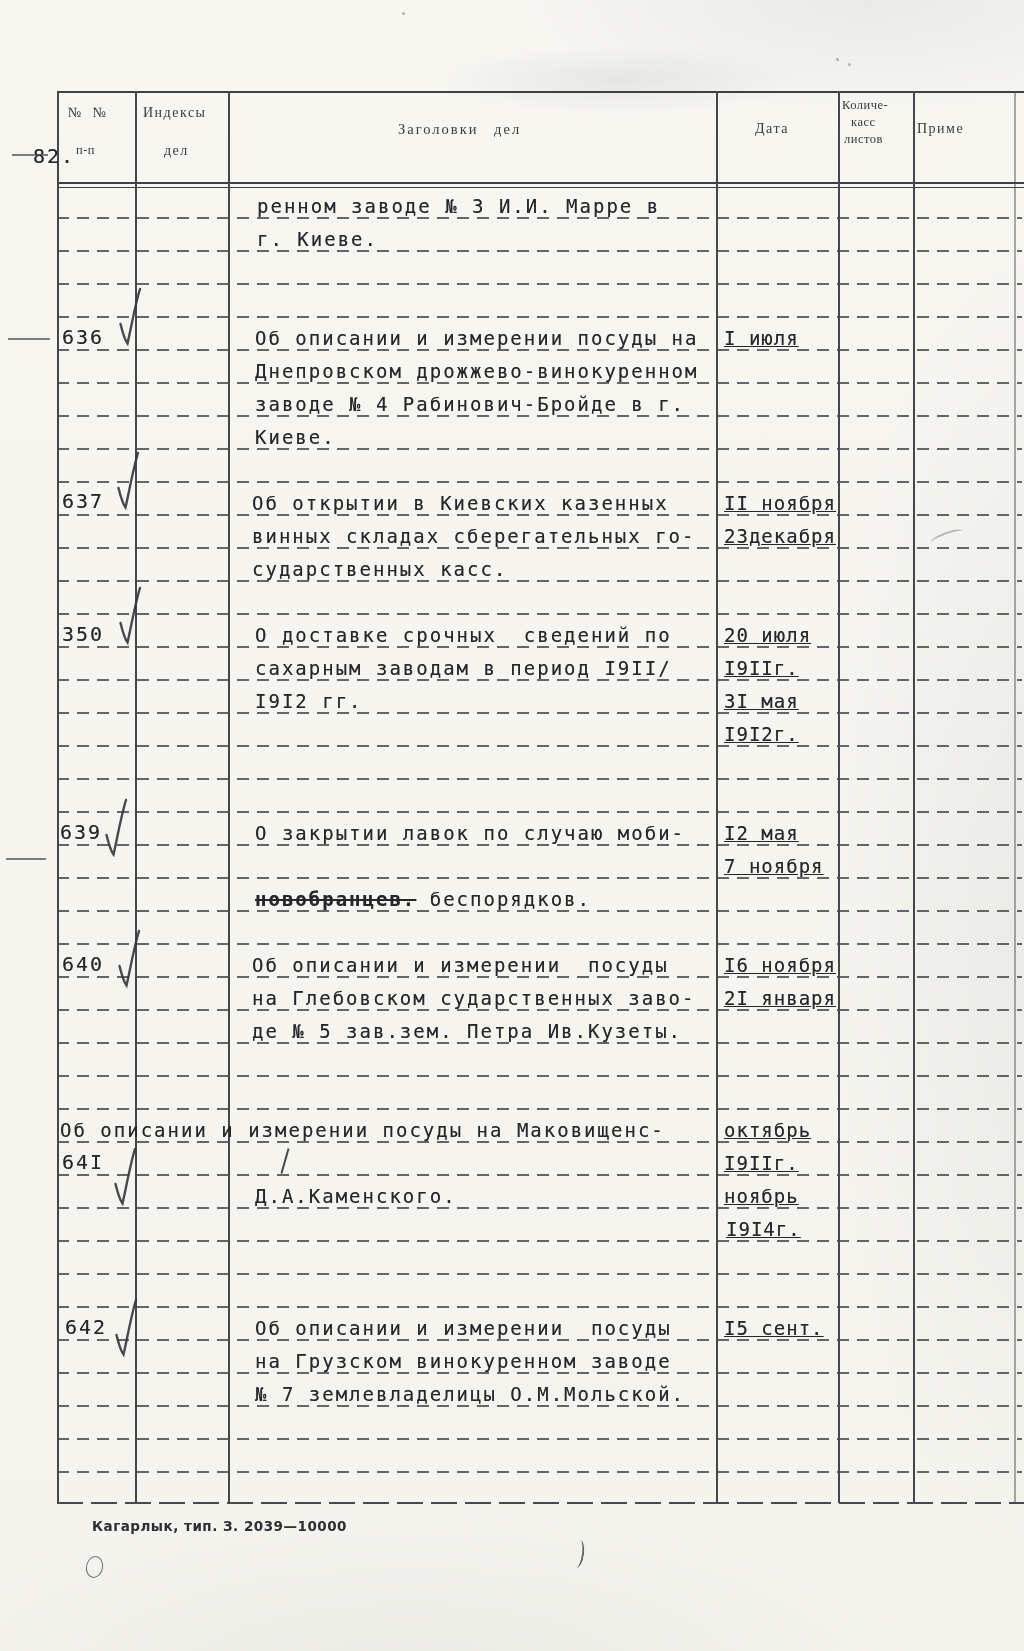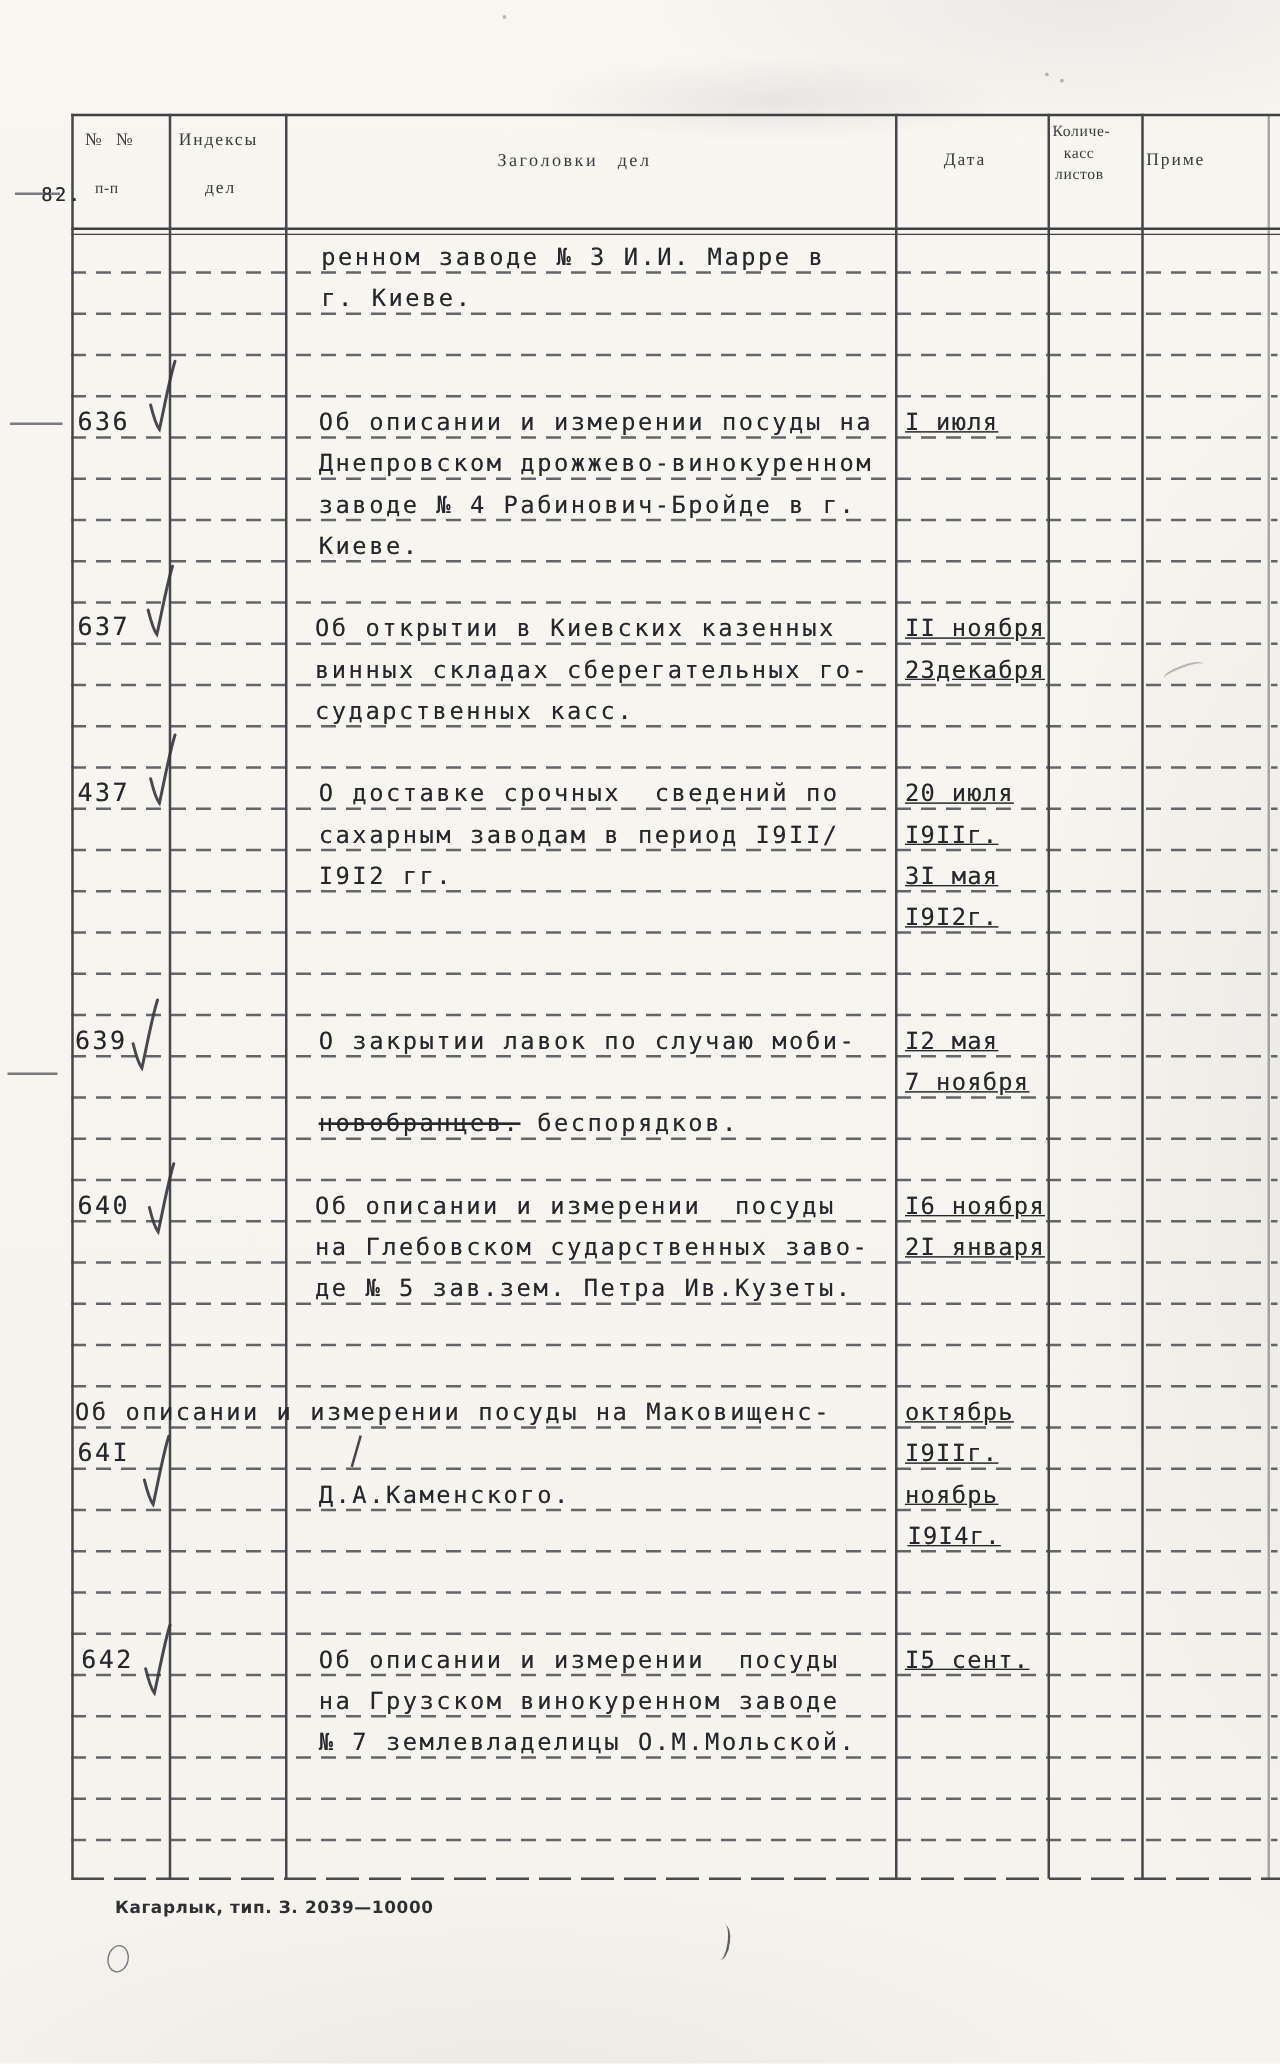--- a/index.html
+++ b/index.html
@@ -24,23 +24,23 @@
   .bottom-border {
     position:absolute; left:57px; right:0; height:2px;
     background-image: repeating-linear-gradient(90deg, rgba(55,55,60,0.9) 0 26px, transparent 26px 34px);
   }
   .tw {
     position:absolute; font-family:"DejaVu Sans Mono", monospace;
     font-size:19px; line-height:24px; letter-spacing:2px; color:#26262c;
     white-space:pre; text-shadow:0 0 0.5px rgba(20,20,25,0.45);
   }
   .num { font-size:20px; }
-  .pageno { font-size:15px; }
+  .pageno { font-size:20px; }
   .date { letter-spacing:1px;text-decoration:underline; }
-  .strike { text-decoration:line-through; text-decoration-thickness:2px; }
+  .strike { text-decoration:line-through; text-decoration-thickness:2px;font-weight:bold; }
   .hdr {
     position:absolute; font-family:"Liberation Serif", "DejaVu Serif", serif;
     font-size:14px; color:#3a3a3f; letter-spacing:1.5px; white-space:pre;
   }
   .hdr-small { font-size:12.5px; letter-spacing:0.5px; }
   .hdr-wide { font-size:14.5px; word-spacing:10px; letter-spacing:2px; }
   .check { position:absolute; }
   .footer {
     position:absolute; font-family:"DejaVu Sans", sans-serif; font-weight:bold;
     font-size:13.5px; color:#2e2e33; letter-spacing:0.5px; white-space:pre;
@@ -149,21 +149,21 @@
   <div class="tw num" style="left:62px; top:489px">637</div>
   <svg class="check" style="left:115px; top:450px" width="26" height="62" viewBox="0 0 26 62">
     <path d="M3.5 38 C5.5 46 8.5 55 10.5 57.5 C13 47 18.5 17 23 3" fill="none" stroke="#35353d" stroke-width="2.4" stroke-linecap="round" opacity="0.9"></path>
   </svg>
   <div class="tw" style="left:252px; top:491px">Об открытии в Киевских казенных</div>
   <div class="tw" style="left:252px; top:524px">винных складах сберегательных го-</div>
   <div class="tw" style="left:252px; top:557px">сударственных касс.</div>
   <div class="tw date" style="left:724px; top:491px">II ноября</div>
   <div class="tw date" style="left:724px; top:524px">23декабря</div>
 
-  <div class="tw num" style="left:62px; top:622px">437</div>
+  <div class="tw num" style="left:62px; top:622px">350</div>
   <svg class="check" style="left:117px; top:585px" width="26" height="62" viewBox="0 0 26 62">
     <path d="M3.5 38 C5.5 46 8.5 55 10.5 57.5 C13 47 18.5 17 23 3" fill="none" stroke="#35353d" stroke-width="2.4" stroke-linecap="round" opacity="0.9"></path>
   </svg>
   <div class="tw" style="left:255px; top:623px">О доставке срочных  сведений по</div>
   <div class="tw" style="left:255px; top:656px">сахарным заводам в период I9II/</div>
   <div class="tw" style="left:255px; top:689px">I9I2 гг.</div>
   <div class="tw date" style="left:724px; top:623px">20 июля</div>
   <div class="tw date" style="left:724px; top:656px">I9IIг.</div>
   <div class="tw date" style="left:724px; top:689px">3I мая</div>
   <div class="tw date" style="left:724px; top:722px">I9I2г.</div>

